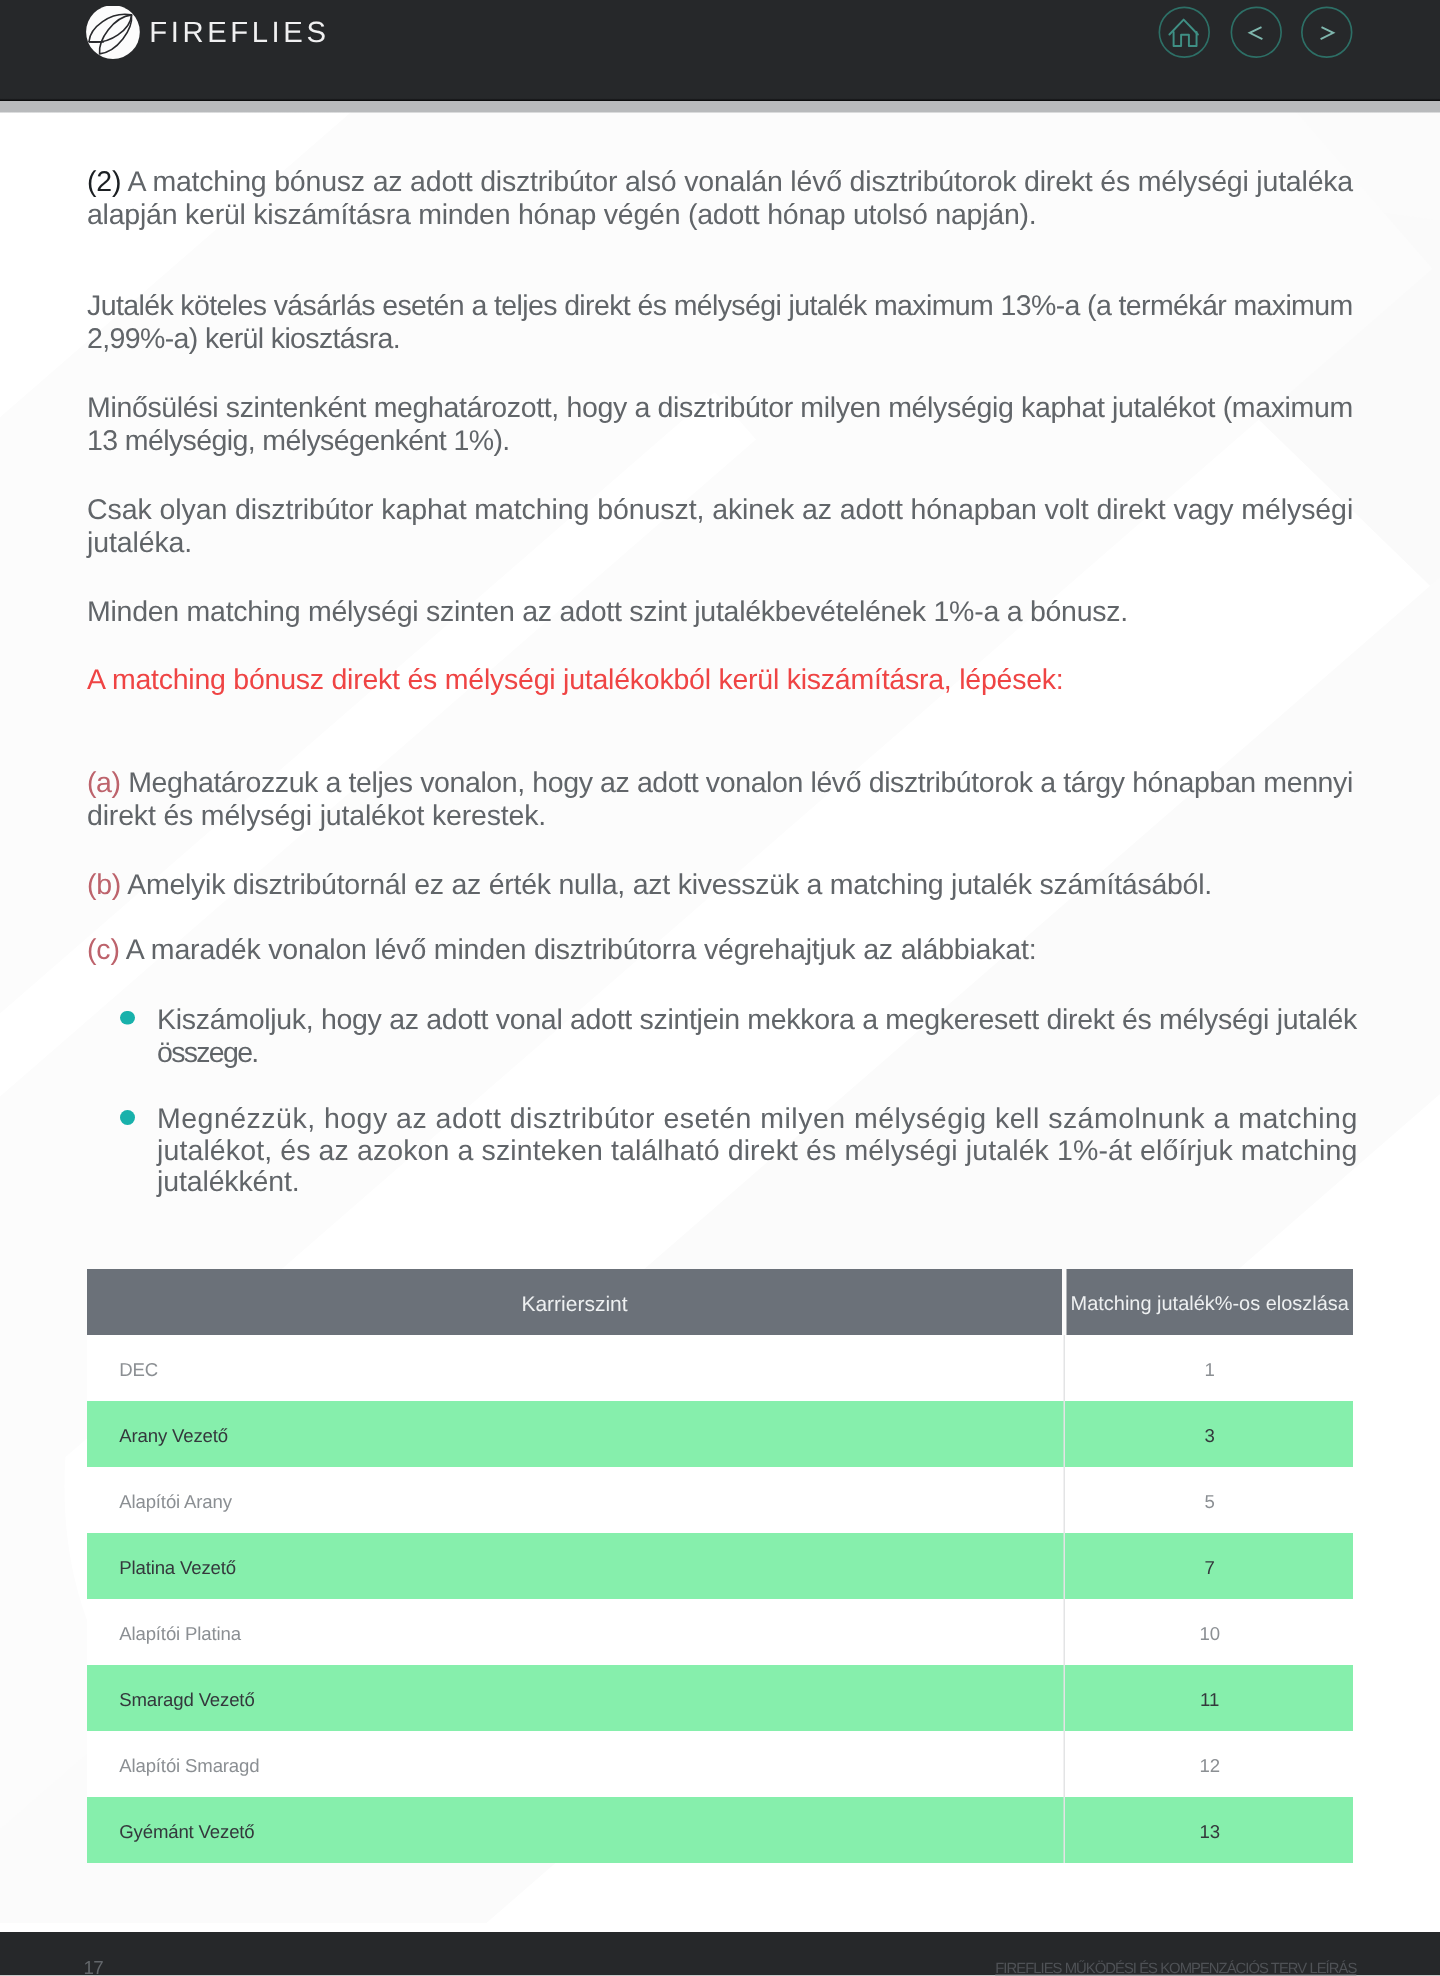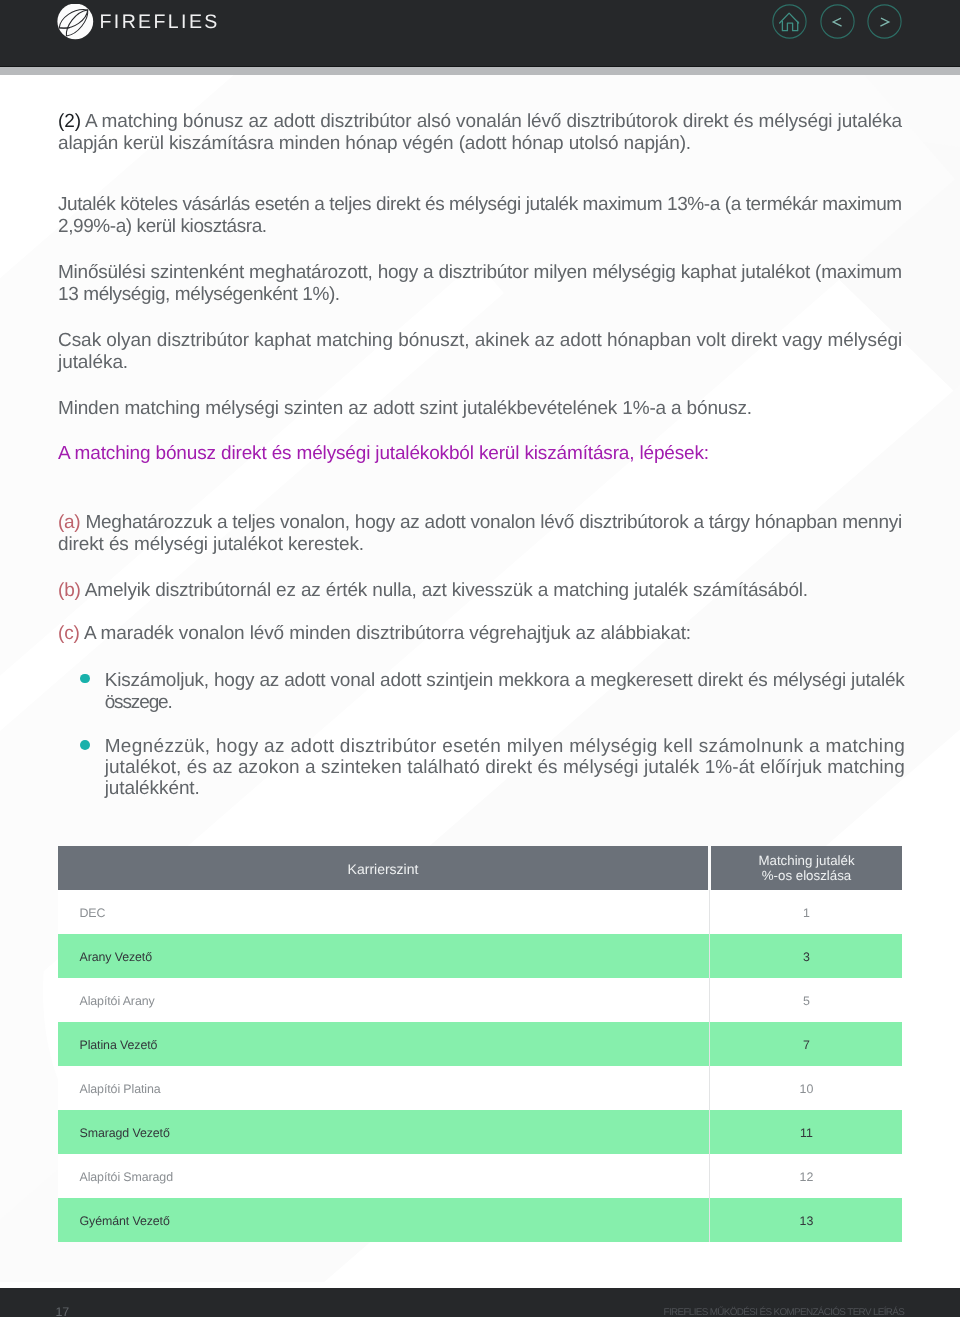--- a/index.html
+++ b/index.html
@@ -24,55 +24,55 @@
   .navbtn{position:absolute;top:3.5px;width:35px;height:35px;}
   .navbtn svg{position:absolute;left:0;top:0;display:block;}
   .nb-home{left:771.6px;}
   .nb-prev{left:819.5px;}
   .nb-next{left:867.4px;}
 
   
   .content{position:absolute;left:0;top:0;width:960px;z-index:2;}
   .ln{position:absolute;left:58px;white-space:nowrap;color:#616569;font-size:19px;
       letter-spacing:-0.15px;line-height:19px;}
-  .ln.dark{color:#a21caf;}
+  .ln.dark{color:#ef4444;}
   .ln .dark{color:#1b1f22;}
   .mark{color:#bd636c;}
   .bullet-dot{position:absolute;width:9.9px;height:9.9px;border-radius:50%;
               background:#18b1ab;z-index:2;}
 
   
   .tbl{position:absolute;left:58px;top:845.5px;width:844px;z-index:2;}
   .thead{position:relative;height:44px;}
   .th1{position:absolute;left:0;top:0;width:650px;height:44px;background:#6b7179;
        color:#eef0f1;font-size:14px;display:flex;align-items:center;justify-content:center;
        padding-top:3px;box-sizing:border-box;}
   .th2{position:absolute;left:653px;top:0;right:0;height:44px;background:#6b7179;
-       color:#eef0f1;font-size:13.3px;display:flex;flex-direction:column;align-items:center;
+       color:#eef0f1;font-size:13.3px;display:flex;flex-direction:row;align-items:center;
        justify-content:center;text-align:center;line-height:14.6px;padding-top:3px;
        box-sizing:border-box;}
   .trow{position:relative;height:44px;}
   .trow.odd{background:#ffffff;}
   .trow.even{background:#86efac;}
   .tc1{position:absolute;left:21.5px;top:0;height:44px;display:flex;align-items:center;
        font-size:12.4px;color:#8b8f93;letter-spacing:-0.1px;padding-top:2px;
        box-sizing:border-box;}
   .trow.even .tc1{color:#34383c;}
   .tc2{position:absolute;left:653px;right:0;top:0;height:44px;display:flex;
        align-items:center;justify-content:center;font-size:12.4px;color:#8b8f93;
        padding-top:2px;box-sizing:border-box;}
   .trow.even .tc2{color:#34383c;}
   .tdiv{position:absolute;left:651px;top:44px;width:1.2px;height:352px;background:#e3e4e5;}
 
   
   .footer{position:absolute;left:0;top:1288px;width:960px;height:29px;background:#26282a;z-index:5;}
   .pageno{position:absolute;left:55.6px;top:17.2px;color:#62666a;font-size:12.5px;
           letter-spacing:-0.3px;}
   .foottxt{position:absolute;left:663.5px;top:18.5px;color:#4f5256;font-size:9.9px;
-           letter-spacing:-0.64px;white-space:nowrap;}
+           letter-spacing:-0.64px;white-space:nowrap;text-decoration:underline;}
 </style>
 </head>
 <body>
 
 <div class="page">
   <div class="bg-wm" id="wmhost">
     <svg class="wm-svg" width="960" height="1215" viewBox="0 0 960 1215">
       <path d="M72 785 C 14 930 34 1090 215 1160 L 215 1215 L 0 1215 L 0 785 Z" fill="#fcfcfc"></path>
       <path d="M560 0 C 700 40 860 140 960 250 L 960 0 Z" fill="#fbfbfb"></path>
       <path d="M960 80 L960 330 L620 0 L390 0 Z" fill="#fafafa"></path>

